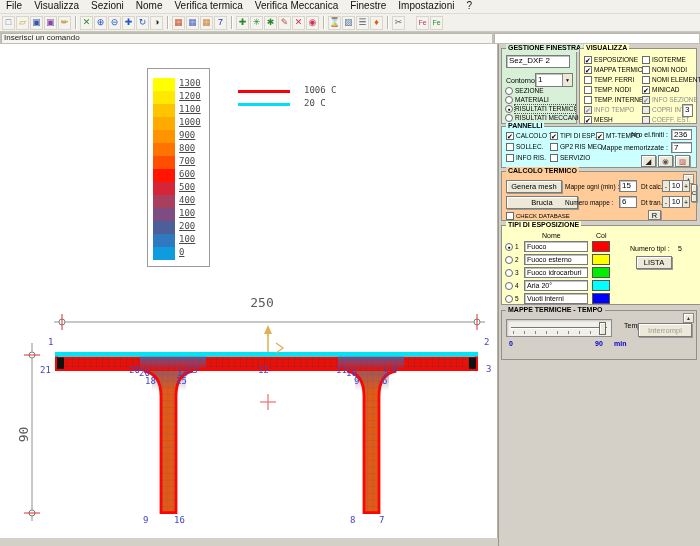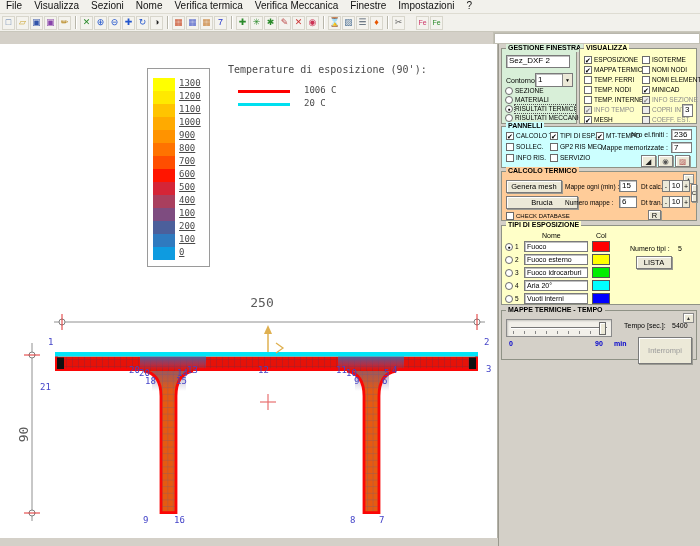--- a/index.html
+++ b/index.html
@@ -175,20 +175,21 @@
   <span class="tgap"></span>
   <span class="tbtn">
       <span class="tg" style="font-size: 7px; color: rgb(204, 51, 102);">Fe</span>
     </span>
   <span class="tbtn">
       <span class="tg" style="font-size: 7px; color: rgb(42, 138, 42);">Fe</span>
     </span>
 </div>
 
 <div class="cmdbar">
+  <div class="cmdfield">Inserisci un comando</div>
   <div class="cmdfield2"></div>
 </div>
 
 <div class="canvas">
 
   <svg width="498" height="494" viewBox="0 0 498 494" style="position:absolute;left:0;top:0">
     <defs>
       <pattern id="meshF" width="6" height="7" patternUnits="userSpaceOnUse">
         <rect width="6" height="7" fill="#e61208"></rect>
         <path d="M6 0H0V7" fill="none" stroke="#9a1f33" stroke-width="0.9"></path>
@@ -280,33 +281,32 @@
     <div class="bandlbl" style="top:87px">700</div>
     <div class="bandlbl" style="top:100px">600</div>
     <div class="bandlbl" style="top:113px">500</div>
     <div class="bandlbl" style="top:126px">400</div>
     <div class="bandlbl" style="top:139px">100</div>
     <div class="bandlbl" style="top:152px">200</div>
     <div class="bandlbl" style="top:165px">100</div>
     <div class="bandlbl" style="top:178px">0</div>
   </div>
 
-  <div class="cadtext" style="left:228px;top:20px;font-size:10px">Temperature di esposizione (90'):</div>
   <div class="expline" style="left: 238px; top: 46px; background-color: rgb(255, 0, 0);"></div>
   <div class="cadtext" style="left:304px;top:41px;font-size:9px">1006  C</div>
   <div class="expline" style="left: 238px; top: 59px; background-color: rgb(0, 224, 240);"></div>
   <div class="cadtext" style="left:304px;top:54px;font-size:9px">20  C</div>
 
   <div class="cadtext" style="left:240px;top:251px;width:44px;text-align:center;font-size:13px;color:#5a5a5a">250</div>
   <div class="cadtext" style="left:2px;top:384px;width:40px;height:13px;text-align:center;font-size:13px;color:#5a5a5a;transform:rotate(-90deg)">90</div>
 
   <div class="node" style="left:48px;top:293px">1</div>
   <div class="node" style="left:484px;top:293px">2</div>
   <div class="node" style="left:486px;top:320px">3</div>
-  <div class="node" style="left:40px;top:338px">21</div>
+  <div class="node" style="left:40px;top:321px">21</div>
   <div class="node" style="left:129px;top:321px">20</div>
   <div class="node" style="left:139px;top:324px">20</div>
   <div class="node" style="left:145px;top:332px">18</div>
   <div class="node" style="left:176px;top:332px">15</div>
   <div class="node" style="left:177px;top:324px">14</div>
   <div class="node" style="left:187px;top:321px">13</div>
   <div class="node" style="left:258px;top:321px">12</div>
   <div class="node" style="left:336px;top:321px">11</div>
   <div class="node" style="left:346px;top:324px">10</div>
   <div class="node" style="left:354px;top:332px">9</div>
@@ -526,15 +526,15 @@
     <div class="slider" style="left:4px;top:8px;width:106px;height:18px">
       <div class="groove"></div>
       <div class="ticks"></div>
       <div class="handle" style="left:92px"></div>
     </div>
     <div class="lbl blue" style="left:7px;top:29px">0</div>
     <div class="lbl blue" style="left:93px;top:29px">90</div>
     <div class="lbl blue" style="left:112px;top:29px">min</div>
     <div class="lbl" style="left:122px;top:11px">Tempo [sec.]:</div>
     <div class="lbl" style="left:170px;top:11px">5400</div>
-    <div class="btn dis" style="left:136px;top:26px;width:54px;height:27px">Interrompi</div>
+    <div class="btn dis" style="left:136px;top:12px;width:54px;height:14px">Interrompi</div>
   </div>
 </div>
 
 </body></html>

